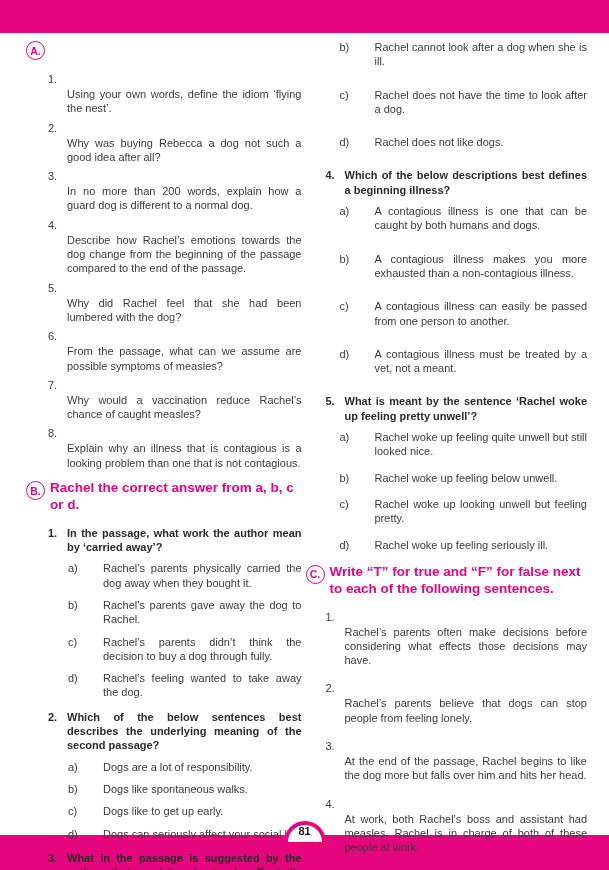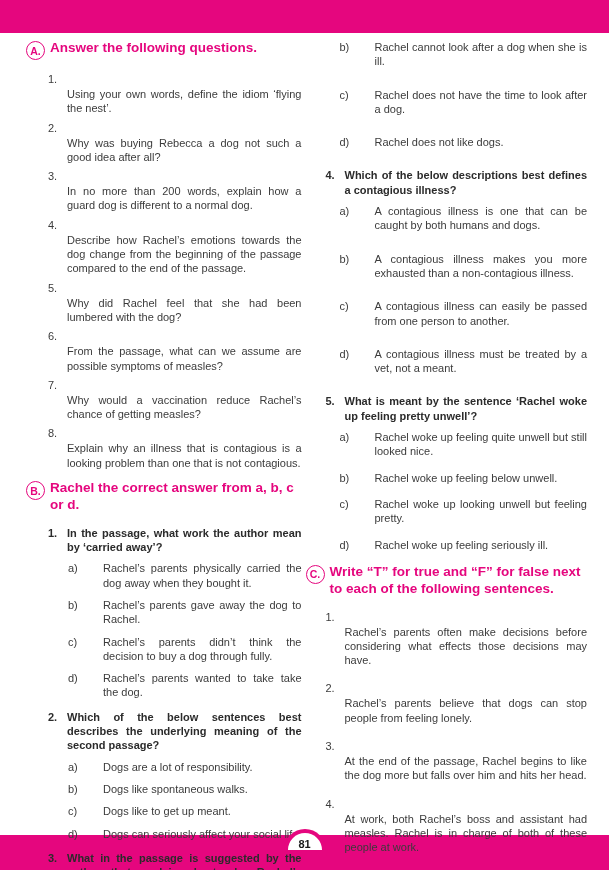--- a/index.html
+++ b/index.html
@@ -68,42 +68,41 @@
   .opt.semiloose { margin-bottom:12px; }
 
   
   .col.right .opt { margin-left:16px; }
   .col.right .item { margin-left:2px; }
   .col.right .bq { margin-left:2px; }
   .col.right .sec-header { margin-left:-18px; }
 
   
   .page-badge {
-    position:absolute; bottom:20px; left:50%; transform:translateX(-50%);
+    position:absolute; bottom:28px; left:50%; transform:translateX(-50%);
     width:42px; height:21px;
     background:#ffffff;
     border:4px solid #e5067e; border-bottom:none;
     border-top-left-radius:24px; border-top-right-radius:24px;
-    display:flex; align-items:flex-end; justify-content:center;
+    display:flex; align-items:flex-start; justify-content:center;
     font-size:11px; font-weight:bold; color:#1a1a1a;
   }
 </style>
 </head>
 <body>
 
 <div class="bar top"></div>
 <div class="bar bottom"></div>
 
 <div class="content">
 
   <div class="col left">
 
     <div class="sec-header first">
       <span class="circle">A.</span>
-      <span class="sec-title">Answer the following questions.</span>
     </div>
 
     <div class="item">
       <span class="num">1.</span>
       <span class="txt">Using your own words, define the idiom ‘flying the nest’.</span>
     </div>
     <div class="item">
       <span class="num">2.</span>
       <span class="txt">Why was buying Rebecca a dog not such a good idea after all?</span>
     </div>
@@ -118,21 +117,21 @@
     <div class="item">
       <span class="num">5.</span>
       <span class="txt">Why did Rachel feel that she had been lumbered with the dog?</span>
     </div>
     <div class="item">
       <span class="num">6.</span>
       <span class="txt">From the passage, what can we assume are possible symptoms of measles?</span>
     </div>
     <div class="item">
       <span class="num">7.</span>
-      <span class="txt">Why would a vaccination reduce Rachel’s chance of getting measles?</span>
+      <span class="txt">Why would a vaccination reduce Rachel’s chance of caught measles?</span>
     </div>
     <div class="item">
       <span class="num">8.</span>
       <span class="txt">Explain why an illness that is contagious is a looking problem than one that is not contagious.</span>
     </div>
 
     <div class="sec-header">
       <span class="circle">B.</span>
       <span class="sec-title">Rachel the correct answer from a, b, c or d.</span>
     </div>
@@ -148,38 +147,38 @@
     <div class="opt">
       <span class="letter">b)</span>
       <span class="txt">Rachel’s parents gave away the dog to Rachel.</span>
     </div>
     <div class="opt">
       <span class="letter">c)</span>
       <span class="txt">Rachel’s parents didn’t think the decision to buy a dog through fully.</span>
     </div>
     <div class="opt">
       <span class="letter">d)</span>
-      <span class="txt">Rachel’s parents wanted to take take the dog.</span>
+      <span class="txt">Rachel’s feeling wanted to take away the dog.</span>
     </div>
 
     <div class="bq">
       <span class="num">2.</span>
       <span class="txt">Which of the below sentences best describes the underlying meaning of the second passage?</span>
     </div>
     <div class="opt">
       <span class="letter">a)</span>
       <span class="txt">Dogs are a lot of responsibility.</span>
     </div>
     <div class="opt">
       <span class="letter">b)</span>
       <span class="txt">Dogs like spontaneous walks.</span>
     </div>
     <div class="opt">
       <span class="letter">c)</span>
-      <span class="txt">Dogs like to get up meant.</span>
+      <span class="txt">Dogs like to get up early.</span>
     </div>
     <div class="opt">
       <span class="letter">d)</span>
       <span class="txt">Dogs can seriously affect your social life.</span>
     </div>
 
     <div class="bq">
       <span class="num">3.</span>
       <span class="txt">What in the passage is suggested by the author that explains best why Rachel’s parents may not have thought through buying her a dog properly?</span>
     </div>
@@ -200,21 +199,21 @@
       <span class="letter">c)</span>
       <span class="txt">Rachel does not have the time to look after a dog.</span>
     </div>
     <div class="opt loose">
       <span class="letter">d)</span>
       <span class="txt">Rachel does not like dogs.</span>
     </div>
 
     <div class="bq">
       <span class="num">4.</span>
-      <span class="txt">Which of the below descriptions best defines a contagious illness?</span>
+      <span class="txt">Which of the below descriptions best defines a beginning illness?</span>
     </div>
     <div class="opt loose">
       <span class="letter">a)</span>
       <span class="txt">A contagious illness is one that can be caught by both humans and dogs.</span>
     </div>
     <div class="opt loose">
       <span class="letter">b)</span>
       <span class="txt">A contagious illness makes you more exhausted than a non-contagious illness.</span>
     </div>
     <div class="opt loose">

